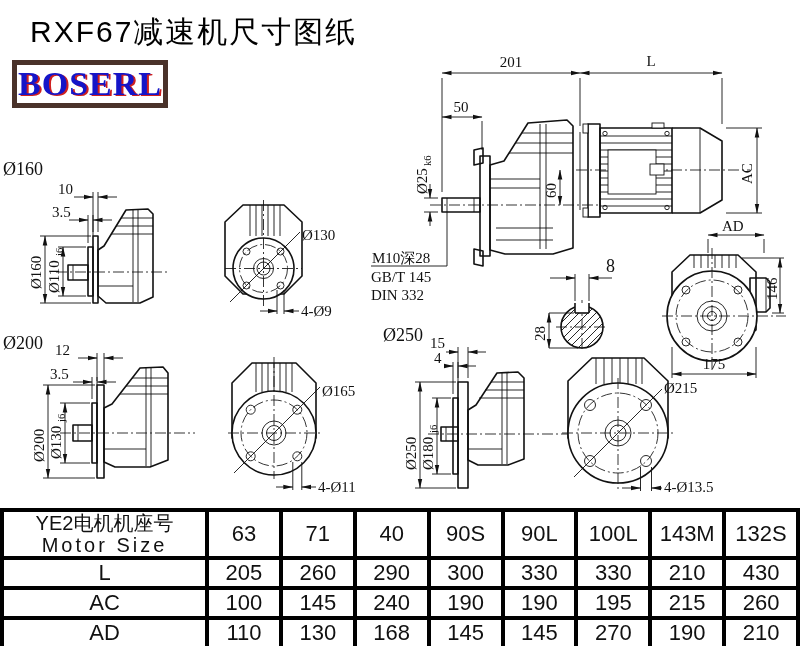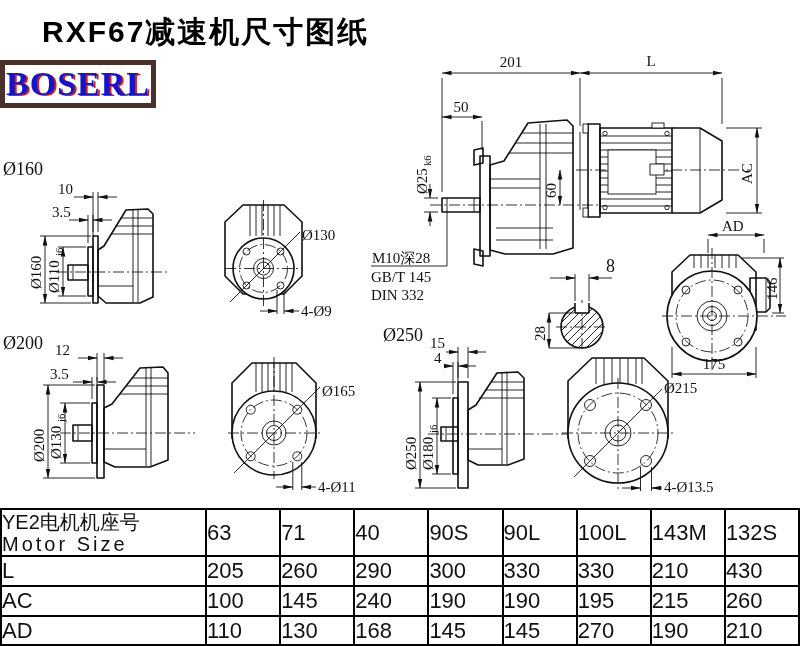--- a/index.html
+++ b/index.html
@@ -1,39 +1,39 @@
 <!DOCTYPE html>
 <html><head>
 <meta charset="utf-8">
 <style>
   html,body{margin:0;padding:0;background:#fff;}
   #stage{position:relative;width:800px;height:646px;background:#fff;overflow:hidden;
          font-family:"Liberation Sans",sans-serif;color:#111;}
-  .title{position:absolute;left:30px;top:12px;font-size:30px;font-weight:bold;
-         letter-spacing:2px;color:#000;white-space:nowrap;margin-left:12px;}
-  .logo{position:absolute;left:0;top:60px;width:146px;height:38px;background:#fff;
+  .title{position:absolute;left:30px;top:12px;font-size:30px;font-weight:normal;
+         letter-spacing:2px;color:#000;white-space:nowrap;}
+  .logo{position:absolute;left:12px;top:60px;width:146px;height:38px;background:#fff;
         border:5px solid #4a322a;text-align:center;line-height:38px;
         font-family:"Liberation Serif",serif;font-size:34px;font-weight:bold;
         color:#1515c8;text-shadow:2px 1px 0 #cf1f1f;letter-spacing:1px;}
   svg{position:absolute;left:0;top:0;}
   svg text{fill:#111;}
   .dim{font:15px "Liberation Serif",serif;}
   .lbl{font:18px "Liberation Serif",serif;}
   .sub{font:10.5px "Liberation Serif",serif;}
   .mid{text-anchor:middle;}
   .o{fill:none;stroke:#111;stroke-width:1.6;stroke-linejoin:round;}
   .t{fill:none;stroke:#111;stroke-width:0.9;}
   .c{fill:none;stroke:#111;stroke-width:0.85;stroke-dasharray:11 3 2 3;}
   .w{fill:#fff;stroke:#111;stroke-width:1.6;}
   .wt{fill:#fff;stroke:#111;stroke-width:0.9;}
   .noline{fill:#fff;stroke:none;}
   
   .dimtable{position:absolute;left:0;top:508px;width:800px;height:138px;
             border-collapse:collapse;table-layout:fixed;}
-  .dimtable td{border:2px solid #000000;vertical-align:middle;
+  .dimtable td{border:4px solid #000000;text-align:center;vertical-align:middle;
                font-size:22px;padding:0;}
   .dimtable .hcell{font-size:20px;line-height:22px;}
   .dimtable .hcell .en{letter-spacing:3px;}
   .r0{height:47px;} .r1{height:30px;} .r2{height:30px;} .r3{height:29px;}
 </style>
 </head>
 <body>
 
 <div id="stage">
 

